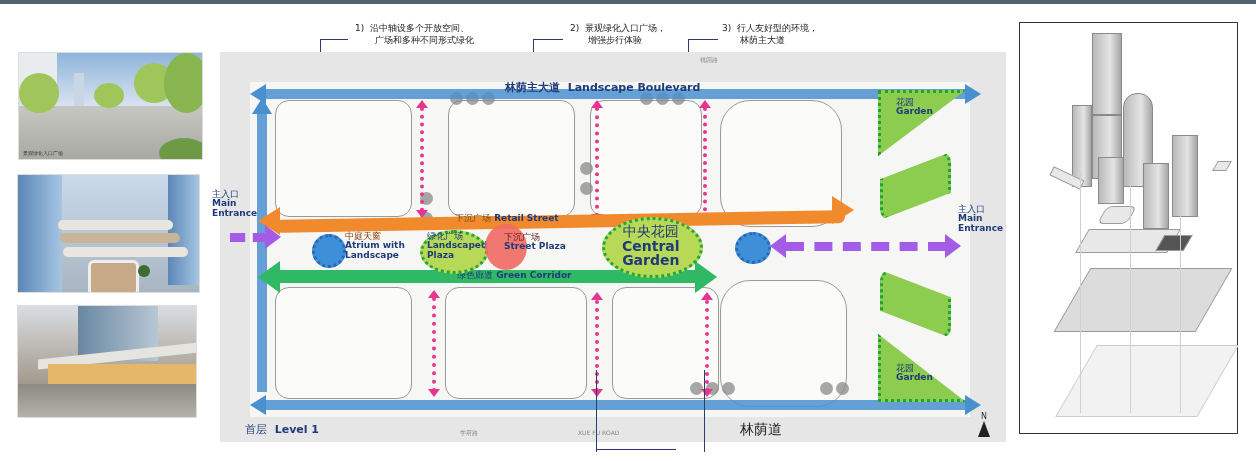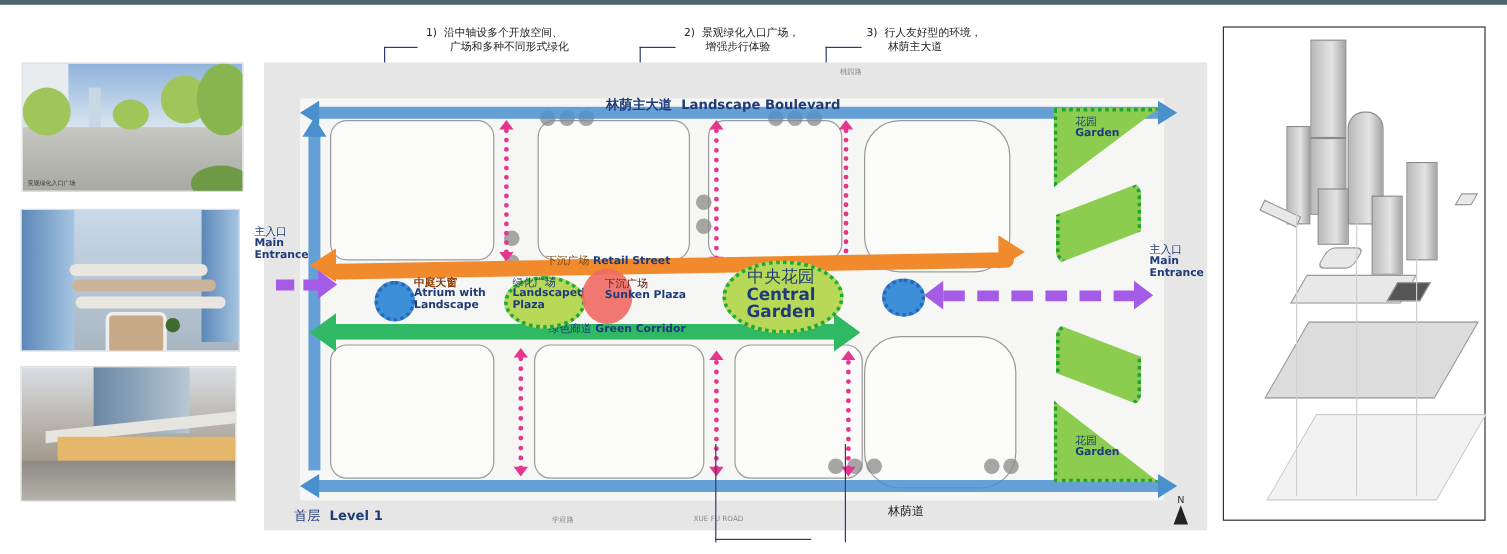--- a/index.html
+++ b/index.html
@@ -188,34 +188,34 @@
 
   <div class="green-band" style="left:58px; top:218px; width:420px;"></div>
   <div style="position:absolute; left:38px; top:209px; width:0; height:0; border-top:16px solid transparent; border-bottom:16px solid transparent; border-right:22px solid #2fb964;"></div>
   <div style="position:absolute; left:475px; top:209px; width:0; height:0; border-top:16px solid transparent; border-bottom:16px solid transparent; border-left:22px solid #2fb964;"></div>
   <div class="label" style="left:237px; top:219px; font-size:9px;">
     <span style="font-weight:normal;">绿色廊道</span> <span>Green Corridor</span>
   </div>
 
   <div class="blob blue" style="left:92px; top:182px; width:28px; height:28px;"></div>
   <div class="label" style="left:125px; top:180px; font-size:9px;">
-    <span style="color:#8a3e0a; font-weight:bold;">中庭天窗</span><br>
+    <span style="color:#8a3e0a; font-weight:normal;">中庭天窗</span><br>
     <span>Atrium with</span><br><span>Landscape</span>
   </div>
 
   <div class="blob lgreen" style="left:200px; top:178px; width:62px; height:38px;"></div>
   <div class="label" style="left:207px; top:180px; font-size:9px;">
     <span style="font-weight:normal;">绿化广场</span><br>
     <span>Landscaped</span><br><span>Plaza</span>
   </div>
 
   <div class="blob red" style="left:265px; top:172px; width:42px; height:46px; opacity:0.9;"></div>
   <div class="label" style="left:284px; top:181px; font-size:9px;">
     <span style="font-weight:normal; color:#5b1a18;">下沉广场</span><br>
-    <span>Sunken Plaza</span>
+    <span>Street Plaza</span>
   </div>
 
   <div class="blob lgreen" style="left:382px; top:165px; width:95px; height:55px;"></div>
   <div class="label" style="left:402px; top:172px; font-size:14px; text-align:center;">
     <span style="font-weight:normal;">中央花园</span><br>
     <span>Central</span><br><span>Garden</span>
   </div>
 
   <div class="blob blue" style="left:515px; top:180px; width:30px; height:26px;"></div>
 
@@ -251,21 +251,21 @@
 
   <div class="north" style="left:758px; top:360px;">
     <div>N</div>
     <div style="width:0; height:0; margin:0 auto; border-left:6px solid transparent; border-right:6px solid transparent; border-bottom:16px solid #222;"></div>
   </div>
 </div>
 
 <div class="leader" style="left:596px; top:370px; width:1px; height:82px;"></div>
 <div class="leader" style="left:704px; top:370px; width:1px; height:82px;"></div>
 <div class="leader" style="left:596px; top:449px; width:80px; height:1px;"></div>
-<div class="note" style="left:740px; top:420px; font-size:10px;">林荫道</div>
+<div class="note" style="left:740px; top:420px; font-size:14px;">林荫道</div>
 
 <div class="axon">
   <div class="tower" style="left:72px; top:10px; width:28px; height:80px;"></div>
   <div class="tower" style="left:72px; top:92px; width:28px; height:62px;"></div>
   <div class="tower" style="left:103px; top:70px; width:28px; height:92px; border-radius:14px 14px 0 0;"></div>
   <div class="tower" style="left:52px; top:82px; width:18px; height:80px;"></div>
   <div class="tower" style="left:78px; top:134px; width:24px; height:45px;"></div>
   <div class="tower" style="left:123px; top:140px; width:24px; height:64px;"></div>
   <div class="tower" style="left:152px; top:112px; width:24px; height:80px;"></div>
   <div class="slab" style="left:30px; top:150px; width:32px; height:8px; transform:rotate(25deg);"></div>

